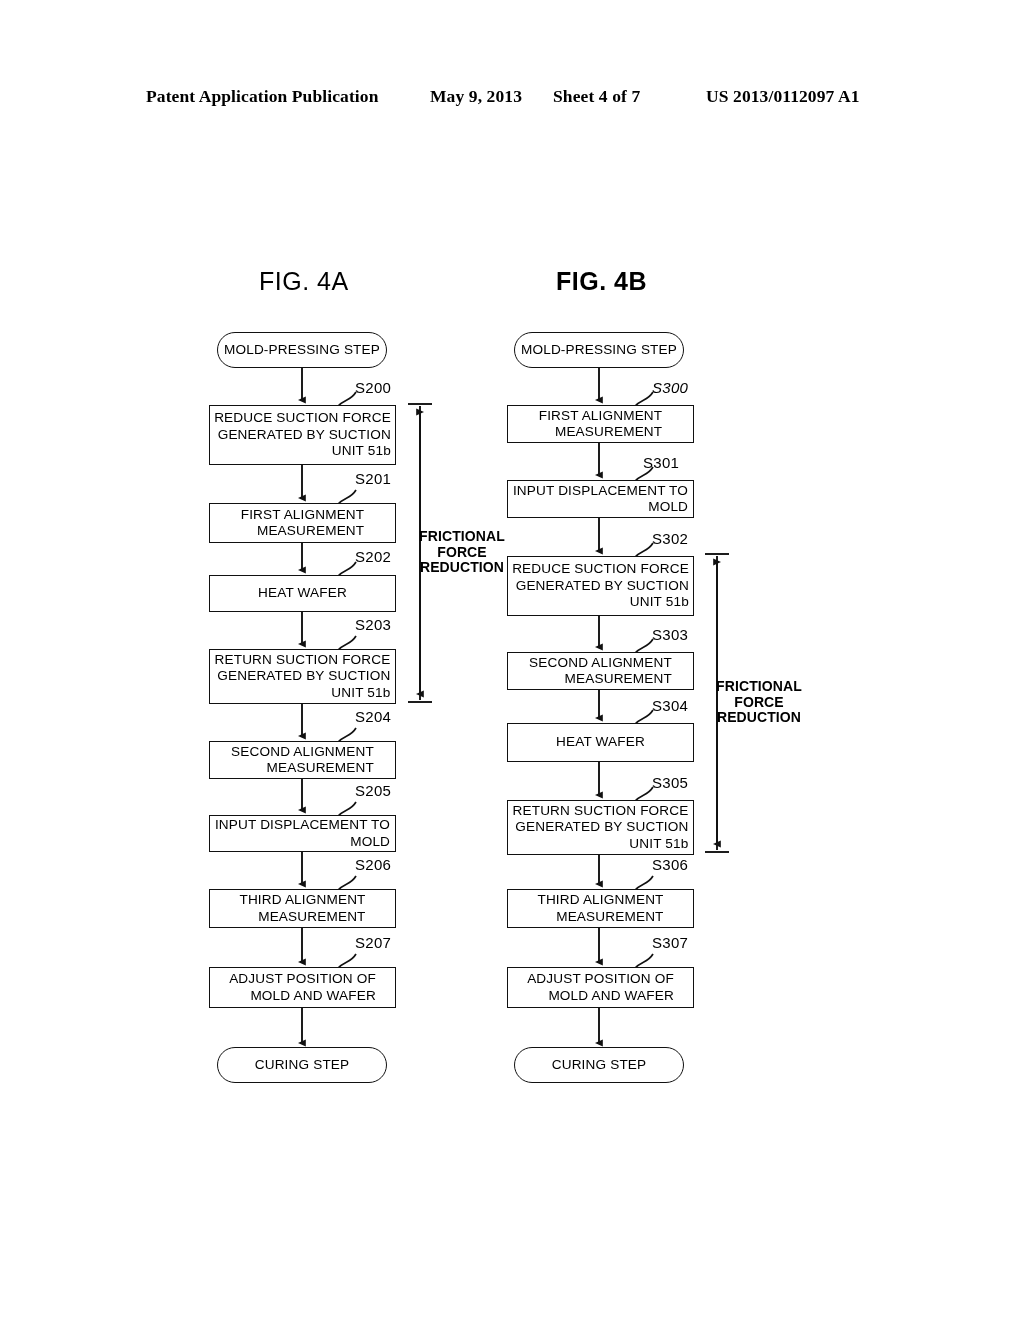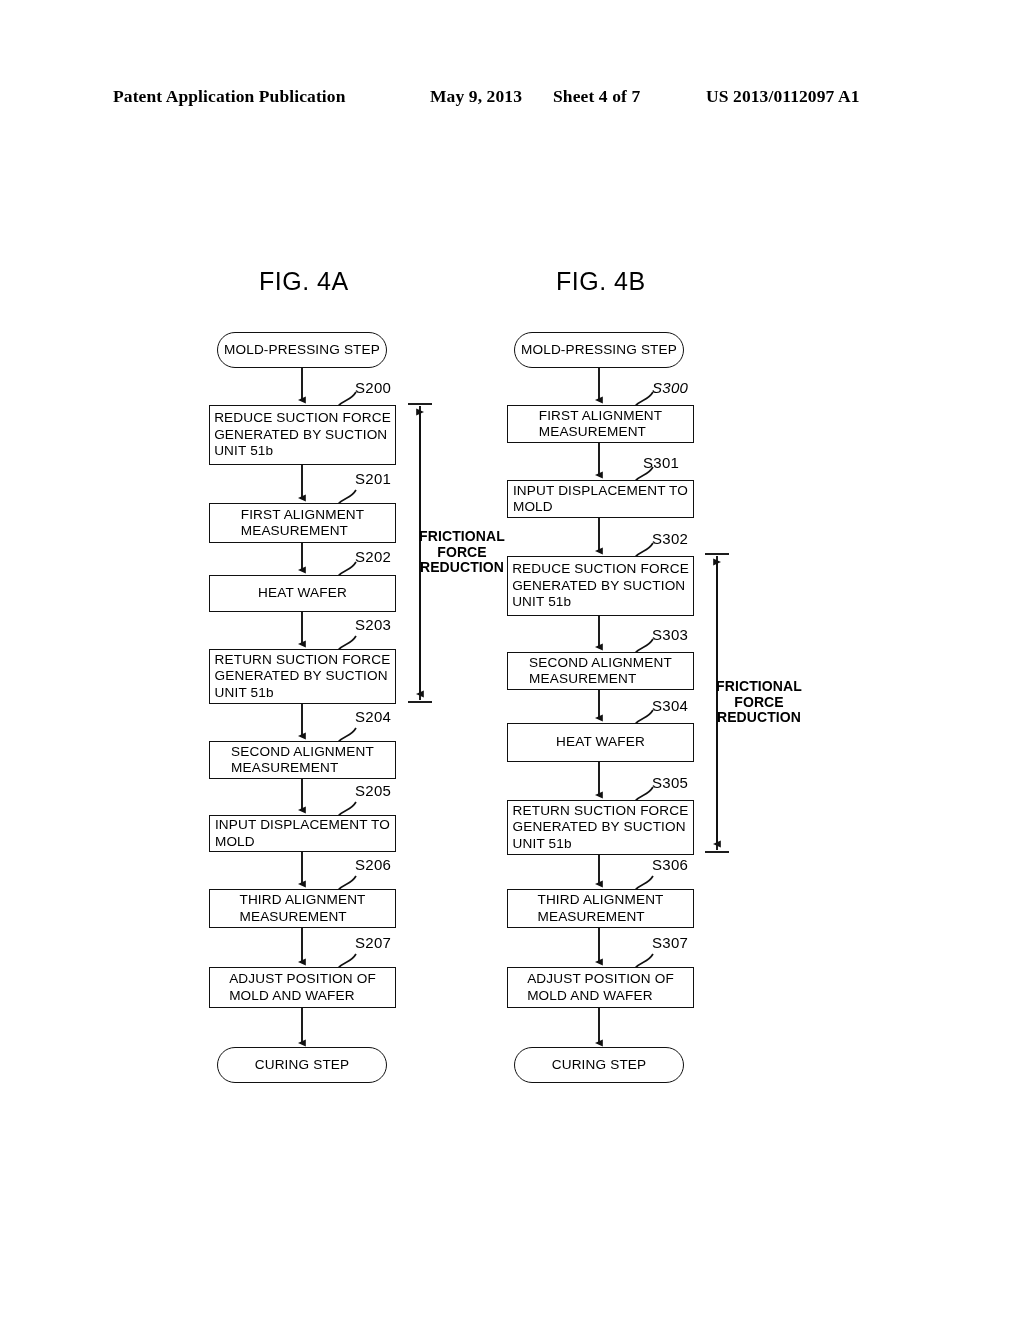--- a/index.html
+++ b/index.html
@@ -26,56 +26,56 @@
     font-family: "Liberation Serif", serif;
     font-weight: bold;
     font-size: 17.5px;
     letter-spacing: 0.1px;
     white-space: nowrap;
   }
   #page-header .hdr {
     position: absolute;
     top: 0;
   }
-  #hdr-pub   { left: 113px; }
+  #hdr-pub   { left: 146px; }
   #hdr-date  { left: 430px; }
   #hdr-sheet { left: 553px; }
   #hdr-num   { left: 706px; }
 
   
   .fig-caption {
     position: absolute;
     font-family: "Liberation Sans", sans-serif;
     font-size: 25px;
     letter-spacing: 0.5px;
     white-space: nowrap;
   }
   #fig-4a-caption { left: 259px; top: 267px; }
-  #fig-4b-caption { left: 556px; top: 267px; }
+  #fig-4b-caption { left: 556px; top: 267px; font-weight: bold; }
 
   
   .flow-svg {
     position: absolute;
     left: 0;
     top: 0;
     width: 1024px;
     height: 1320px;
     pointer-events: none;
   }
 
   
   .node {
     position: absolute;
     box-sizing: border-box;
     border: 1.6px solid #111111;
     background: #ffffff;
     display: flex;
     align-items: center;
     justify-content: center;
-    text-align: left;
+    text-align: right;
     font-family: "Liberation Sans", sans-serif;
     font-size: 13.6px;
     line-height: 16.5px;
     letter-spacing: 0.15px;
     color: #000000;
     white-space: pre-line;
   }
   .node.terminal {
     border-radius: 28px;
     border-width: 1.8px;

